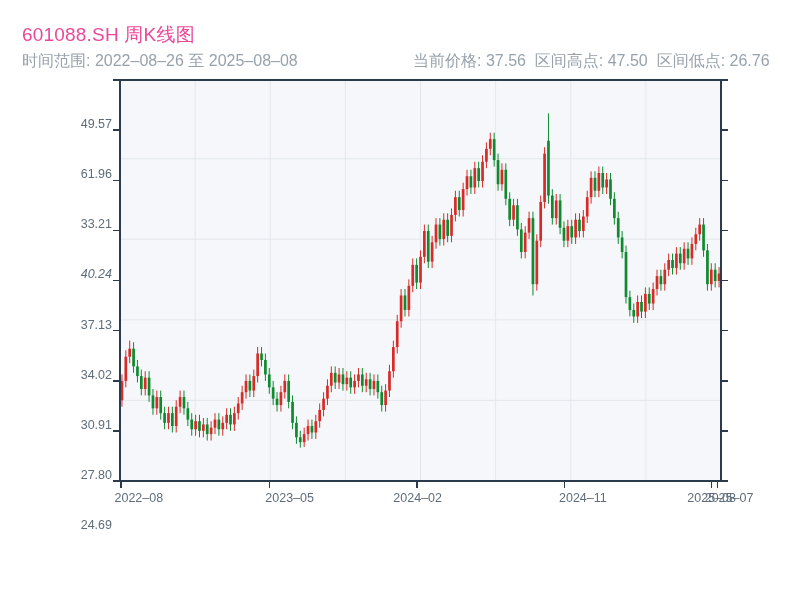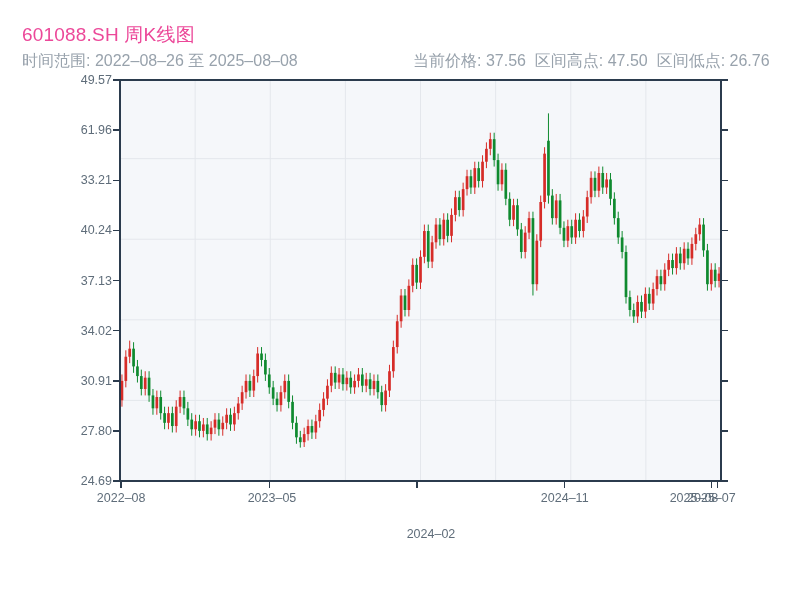--- a/index.html
+++ b/index.html
@@ -5,22 +5,22 @@
   html,body{margin:0;padding:0;background:#ffffff;}
   body{font-family:"Liberation Sans","DejaVu Sans",sans-serif;}
   #stage{position:relative;width:800px;height:600px;background:#ffffff;overflow:hidden;}
   .title{position:absolute;left:22px;top:22px;font-size:19px;font-weight:500;color:#ec4899;letter-spacing:.2px;white-space:pre;text-align:right;}
   .subtitle{position:absolute;top:51px;font-size:16px;color:#98a2ac;white-space:pre;}
   .subtitle.left{left:22px;}
   .subtitle.right{left:377px;margin-left:36px;}
   #chart-area{position:absolute;left:0;top:0;width:800px;height:600px;}
   #plot-wrap{position:absolute;left:120px;top:80px;width:601px;height:401px;}
   #plot-svg{position:absolute;left:0;top:0;overflow:visible;}
-  .ytick-label{position:absolute;width:52px;text-align:right;font-size:12.5px;color:#5f6d7a;line-height:16px;}
-  .xtick-label{position:absolute;width:84px;text-align:center;font-size:12.5px;color:#5f6d7a;line-height:16px;}
+  .ytick-label{position:absolute;width:52px;text-align:right;font-size:12.5px;color:#5f6d7a;line-height:16px;margin-top:44px;}
+  .xtick-label{position:absolute;width:84px;text-align:right;font-size:12.5px;color:#5f6d7a;line-height:16px;}
   .tickmark{position:absolute;background:#2b3b4d;}
 </style>
 </head>
 <body>
 
 <div id="stage">
   <div class="title">601088.SH 周K线图</div>
   <div class="subtitle left">时间范围: 2022–08–26 至 2025–08–08</div>
   <div class="subtitle right">当前价格: 37.56  区间高点: 47.50  区间低点: 26.76</div>
 
@@ -355,21 +355,21 @@
     <div id="axis-labels">
         <div class="ytick-label" style="left: 60px; top: 72px;">49.57</div>
         <div class="tickmark" style="left: 113px; top: 79.25px; width: 7px; height: 1.5px;"></div>
         <div class="tickmark" style="left: 721px; top: 79.25px; width: 7px; height: 1.5px;"></div>
         <div class="ytick-label" style="left: 60px; top: 122.125px;">61.96</div>
         <div class="tickmark" style="left: 113px; top: 129.375px; width: 7px; height: 1.5px;"></div>
         <div class="tickmark" style="left: 721px; top: 129.375px; width: 7px; height: 1.5px;"></div>
         <div class="ytick-label" style="left: 60px; top: 172.25px;">33.21</div>
         <div class="tickmark" style="left: 113px; top: 179.5px; width: 7px; height: 1.5px;"></div>
         <div class="tickmark" style="left: 721px; top: 179.5px; width: 7px; height: 1.5px;"></div>
-        <div class="ytick-label" style="left: 60px; top: 222.375px;">40.24</div>
+        <div class="ytick-label" style="left: 60px; top: 222.375px; font-style: italic;">40.24</div>
         <div class="tickmark" style="left: 113px; top: 229.625px; width: 7px; height: 1.5px;"></div>
         <div class="tickmark" style="left: 721px; top: 229.625px; width: 7px; height: 1.5px;"></div>
         <div class="ytick-label" style="left: 60px; top: 272.5px;">37.13</div>
         <div class="tickmark" style="left: 113px; top: 279.75px; width: 7px; height: 1.5px;"></div>
         <div class="tickmark" style="left: 721px; top: 279.75px; width: 7px; height: 1.5px;"></div>
         <div class="ytick-label" style="left: 60px; top: 322.625px;">34.02</div>
         <div class="tickmark" style="left: 113px; top: 329.875px; width: 7px; height: 1.5px;"></div>
         <div class="tickmark" style="left: 721px; top: 329.875px; width: 7px; height: 1.5px;"></div>
         <div class="ytick-label" style="left: 60px; top: 372.75px;">30.91</div>
         <div class="tickmark" style="left: 113px; top: 380px; width: 7px; height: 1.5px;"></div>
@@ -378,21 +378,21 @@
         <div class="tickmark" style="left: 113px; top: 430.125px; width: 7px; height: 1.5px;"></div>
         <div class="tickmark" style="left: 721px; top: 430.125px; width: 7px; height: 1.5px;"></div>
         <div class="ytick-label" style="left: 60px; top: 473px;">24.69</div>
         <div class="tickmark" style="left: 113px; top: 480.25px; width: 7px; height: 1.5px;"></div>
         <div class="tickmark" style="left: 721px; top: 480.25px; width: 7px; height: 1.5px;"></div>
         <div class="tickmark" style="left: 120.452px; top: 481px; width: 1.5px; height: 7px;"></div>
         <div class="xtick-label" style="left: 79.202px; top: 490px;">2022–08</div>
         <div class="tickmark" style="left: 268.899px; top: 481px; width: 1.5px; height: 7px;"></div>
         <div class="xtick-label" style="left: 230px; top: 490px;">2023–05</div>
         <div class="tickmark" style="left: 416.144px; top: 481px; width: 1.5px; height: 7px;"></div>
-        <div class="xtick-label" style="left: 389px; top: 490px; margin-top: 36px;">2024–02</div>
+        <div class="xtick-label" style="left: 358px; top: 490px;">2024–02</div>
         <div class="tickmark" style="left: 563.99px; top: 481px; width: 1.5px; height: 7px;"></div>
         <div class="xtick-label" style="left: 522.74px; top: 490px;">2024–11</div>
         <div class="tickmark" style="left: 710.634px; top: 481px; width: 1.5px; height: 7px;"></div>
         <div class="xtick-label" style="left: 669.384px; top: 490px;">2025–07</div>
         <div class="tickmark" style="left: 716.644px; top: 481px; width: 1.5px; height: 7px;"></div>
         <div class="xtick-label" style="left: 652px; top: 490px;">2025–08</div>
       </div>
   </div>
 </div>
 

